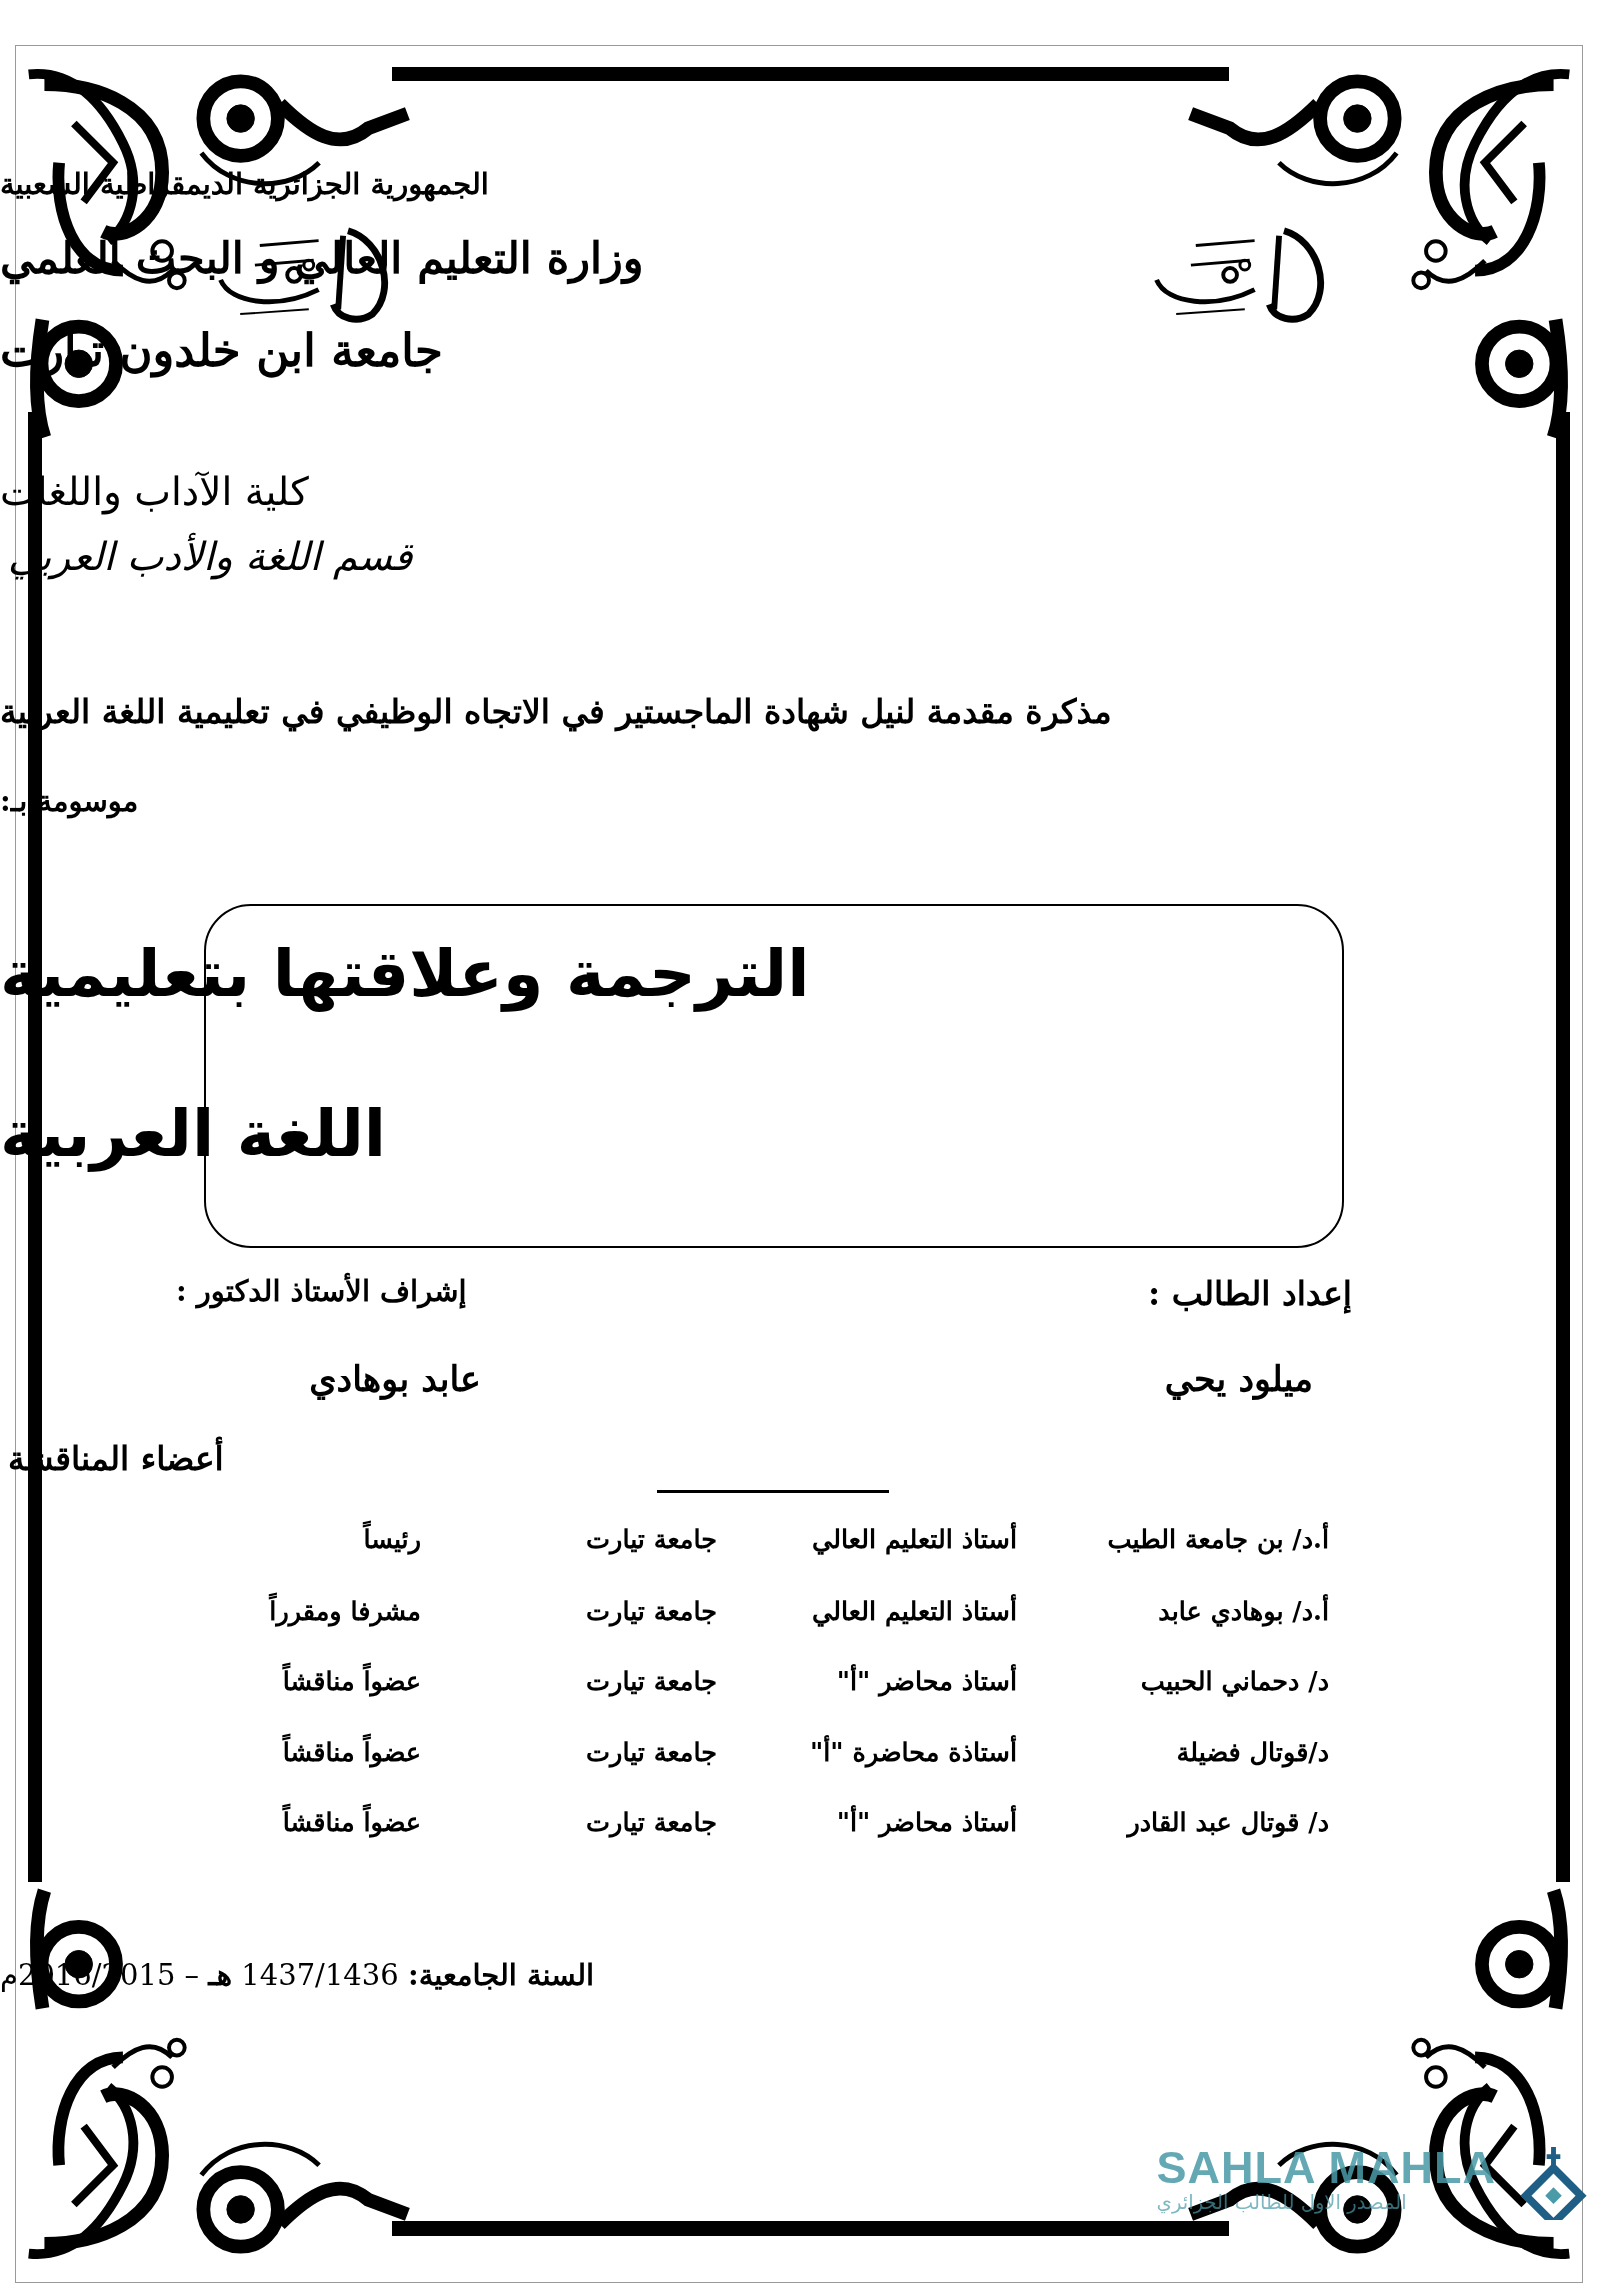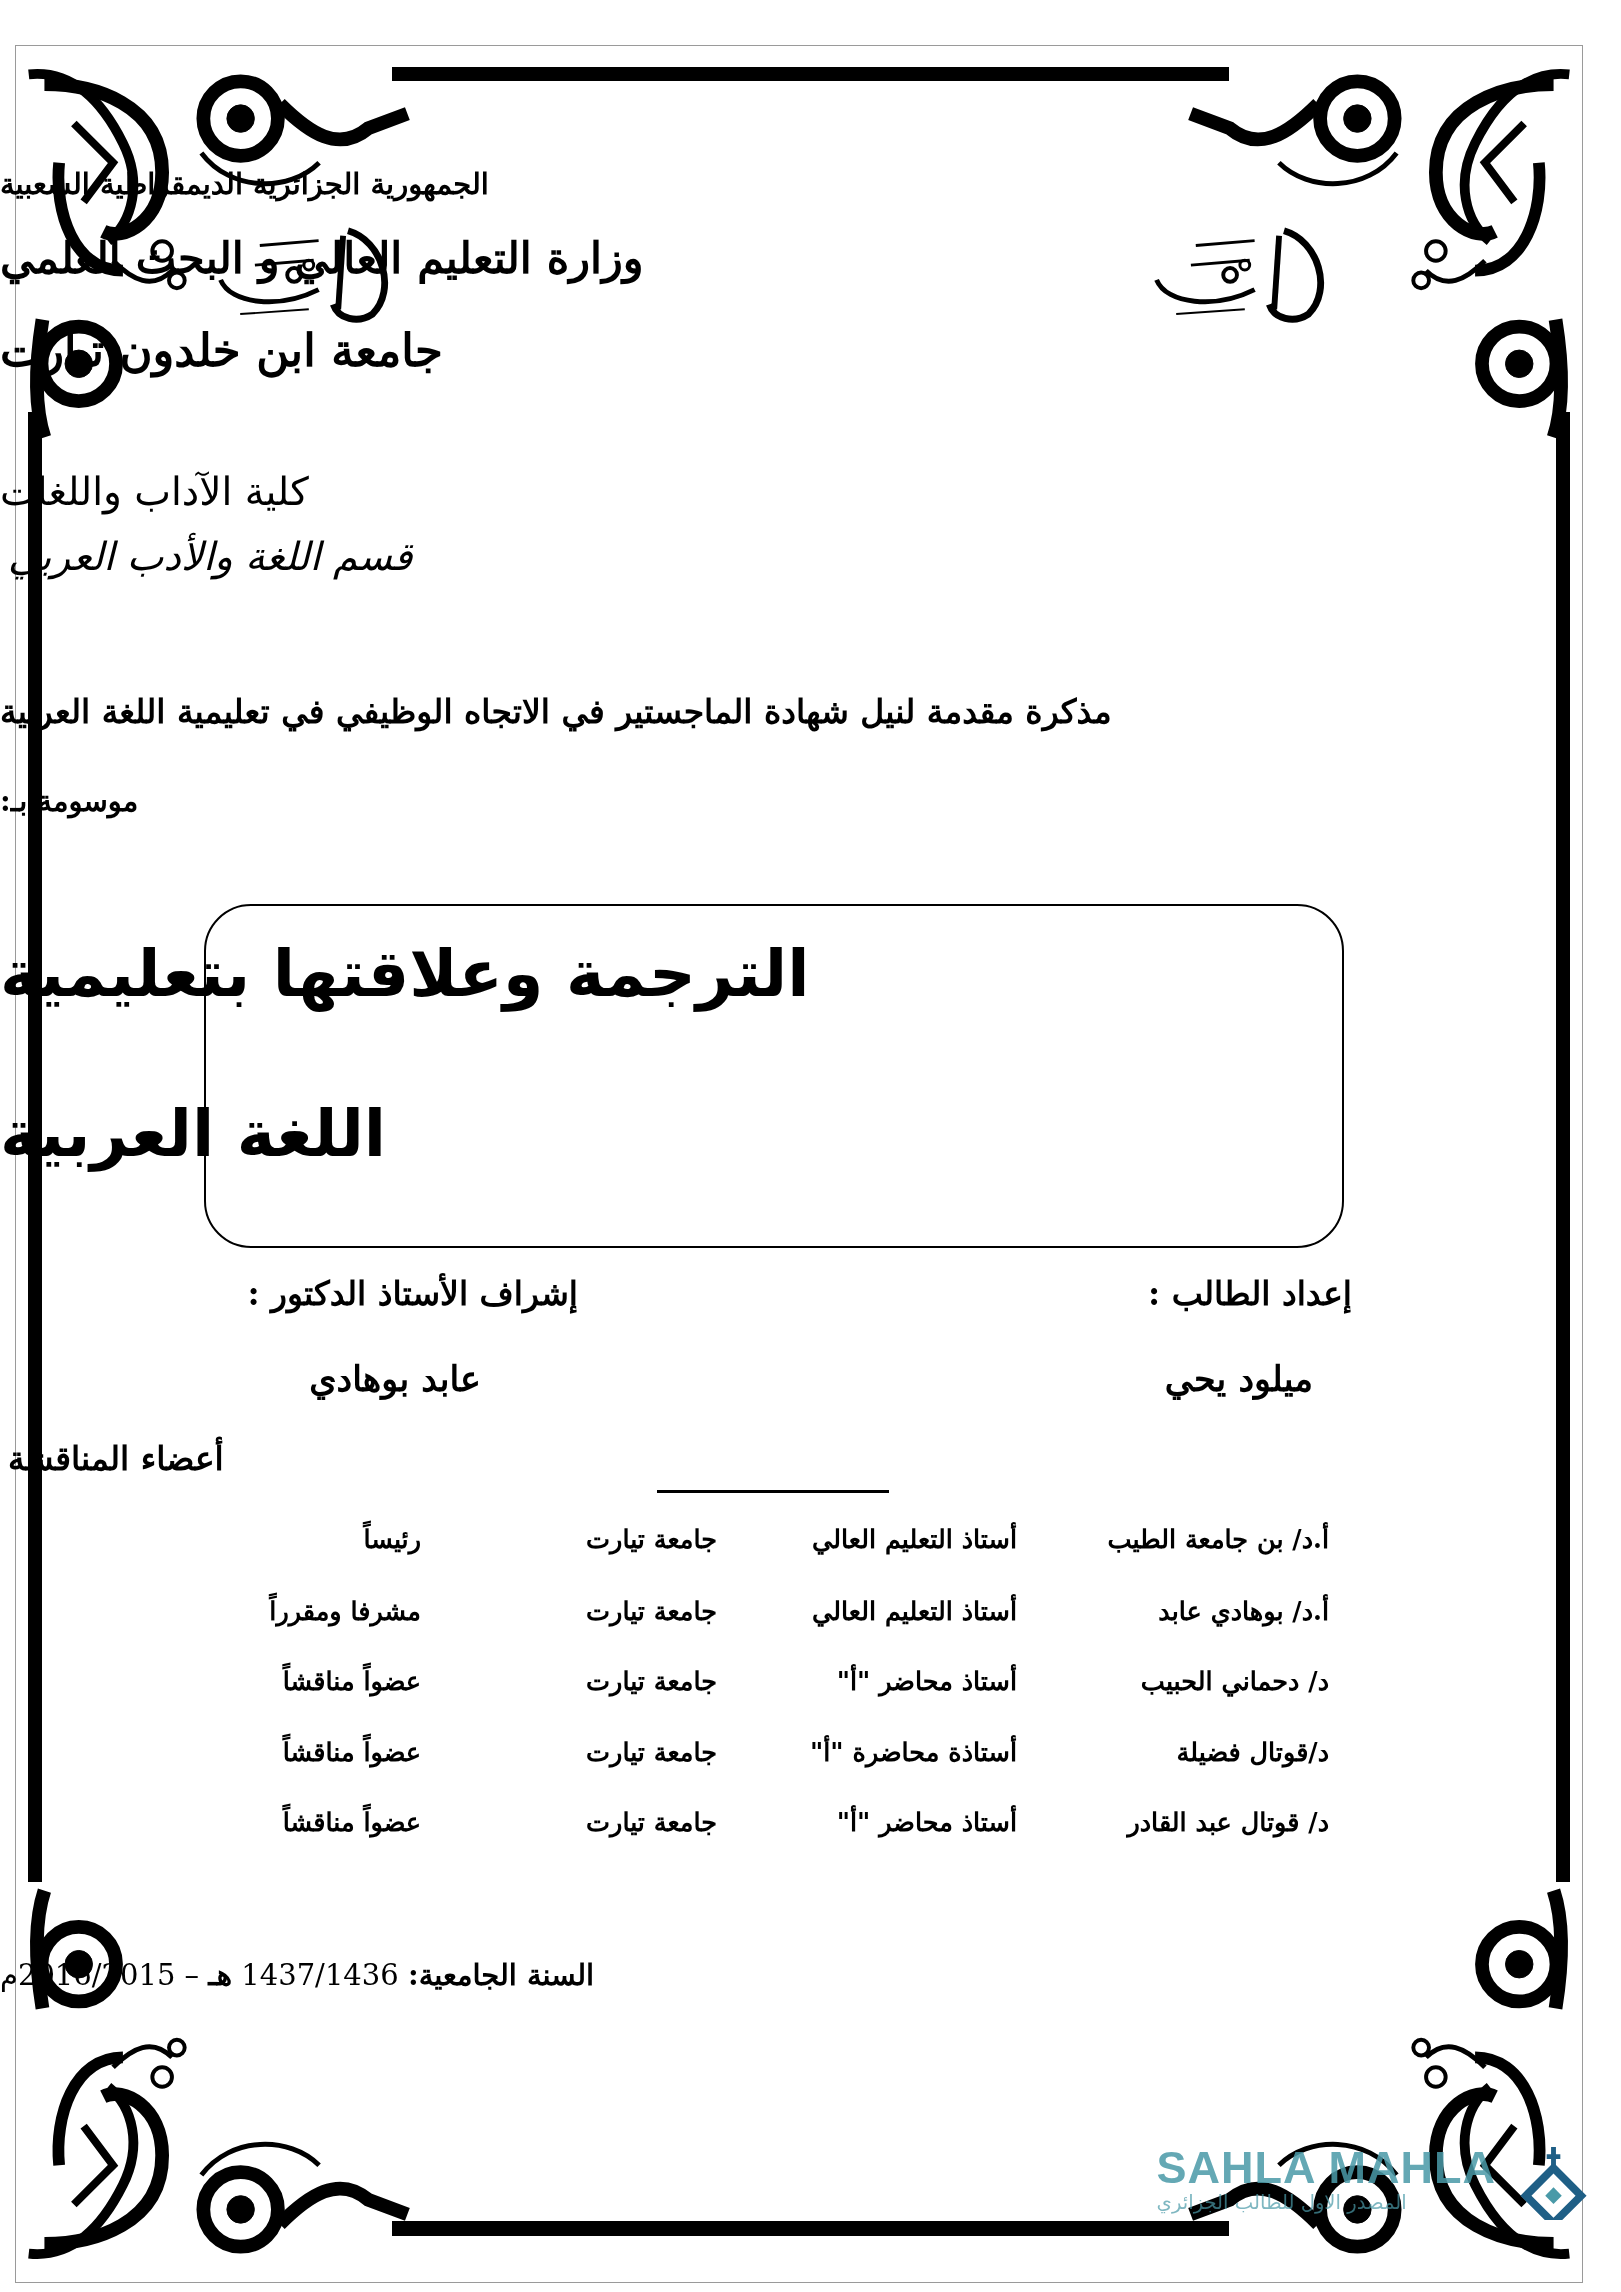--- a/index.html
+++ b/index.html
@@ -26,21 +26,21 @@
     .l2 { top: 233px; font-size: 43px; }
     .l3 { top: 324px; font-size: 45px; }
     .fac { top: 469px; font-size: 39px; font-weight: normal; }
     .dept { top: 534px; font-size: 39px; font-style: italic; font-weight: normal; padding-left: 8px; }
     .memo { top: 692px; font-size: 33px; }
     .called { top: 784px; font-size: 29px; }
     .title-box { position: absolute; left: 204px; top: 904px; width: 1140px; height: 344px; border: 2px solid #000; border-radius: 47px; box-sizing: border-box; }
     .title1 { top: 936px; font-size: 65px; font-family: "DejaVu Sans", sans-serif; font-weight: bold; }
     .title2 { top: 1096px; font-size: 65px; font-family: "DejaVu Sans", sans-serif; font-weight: bold; }
     .lbl-student { left: 1078px; width: 274px; text-align: right; top: 1274px; font-size: 33px; }
-    .lbl-sup { left: 176px; width: 402px; text-align: right; top: 1274px; font-size: 33px; }
+    .lbl-sup { left: 176px; width: 402px; top: 1274px; font-size: 29px; }
     .name-student { left: 1137px; width: 176px; text-align: right; top: 1358px; font-size: 35px; }
     .name-sup { left: 265px; width: 216px; text-align: right; top: 1358px; font-size: 35px; }
     .committee-title { left: 8px; width: 1621px; top: 1439px; font-size: 33px; }
     .committee-underline { position: absolute; left: 657px; top: 1490px; width: 232px; height: 2.9px; background: #000; }
     .row { position: absolute; left: 0; width: 1621px; height: 49px; }
     .cell { position: absolute; direction: rtl; text-align: right; white-space: nowrap; font-family: "DejaVu Serif", serif; font-weight: bold; font-size: 25.5px; }
     .c-name { right: 292px; }
     .c-rank { right: 604px; }
     .c-univ { right: 904px; }
     .c-role { right: 1200px; }

